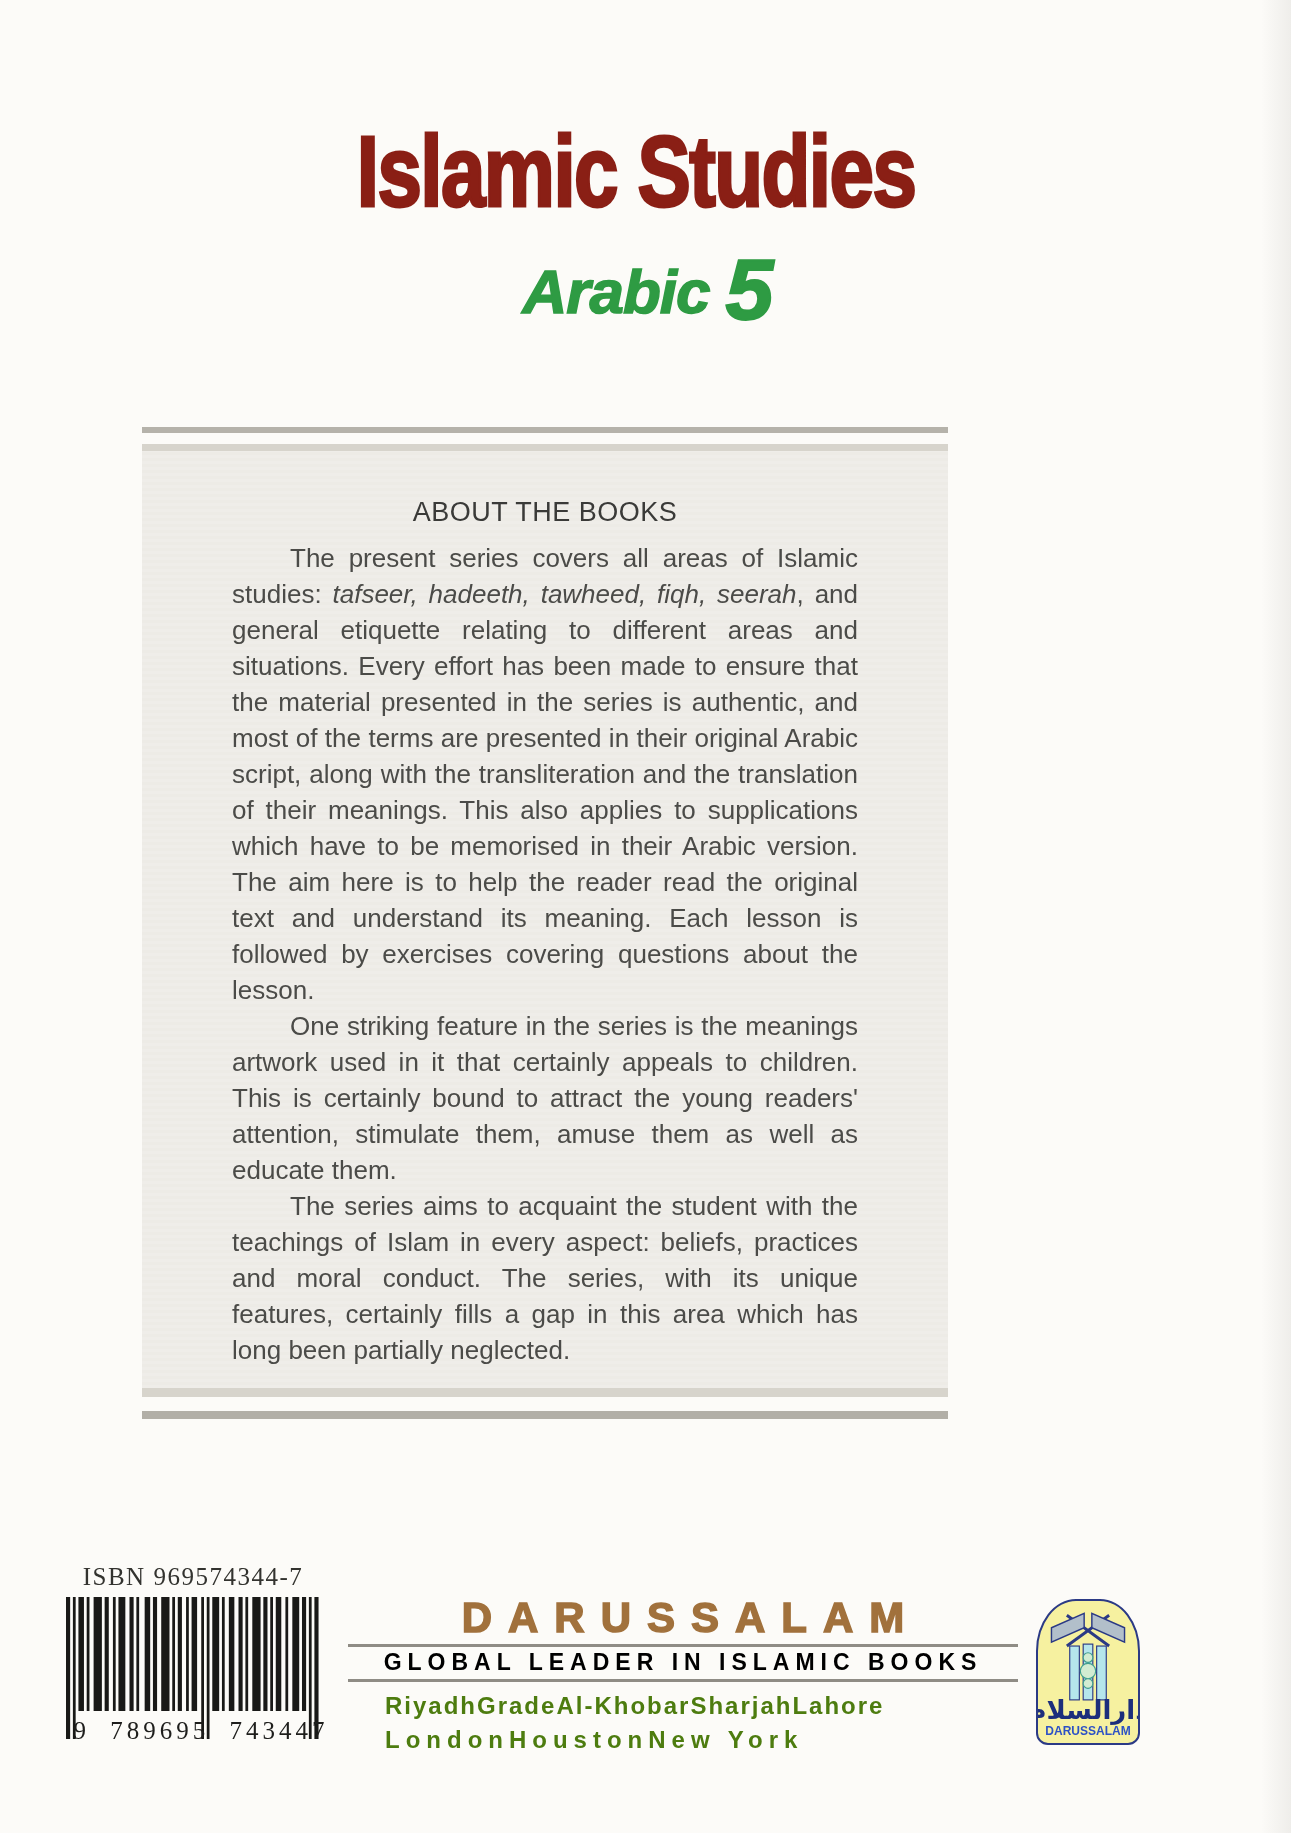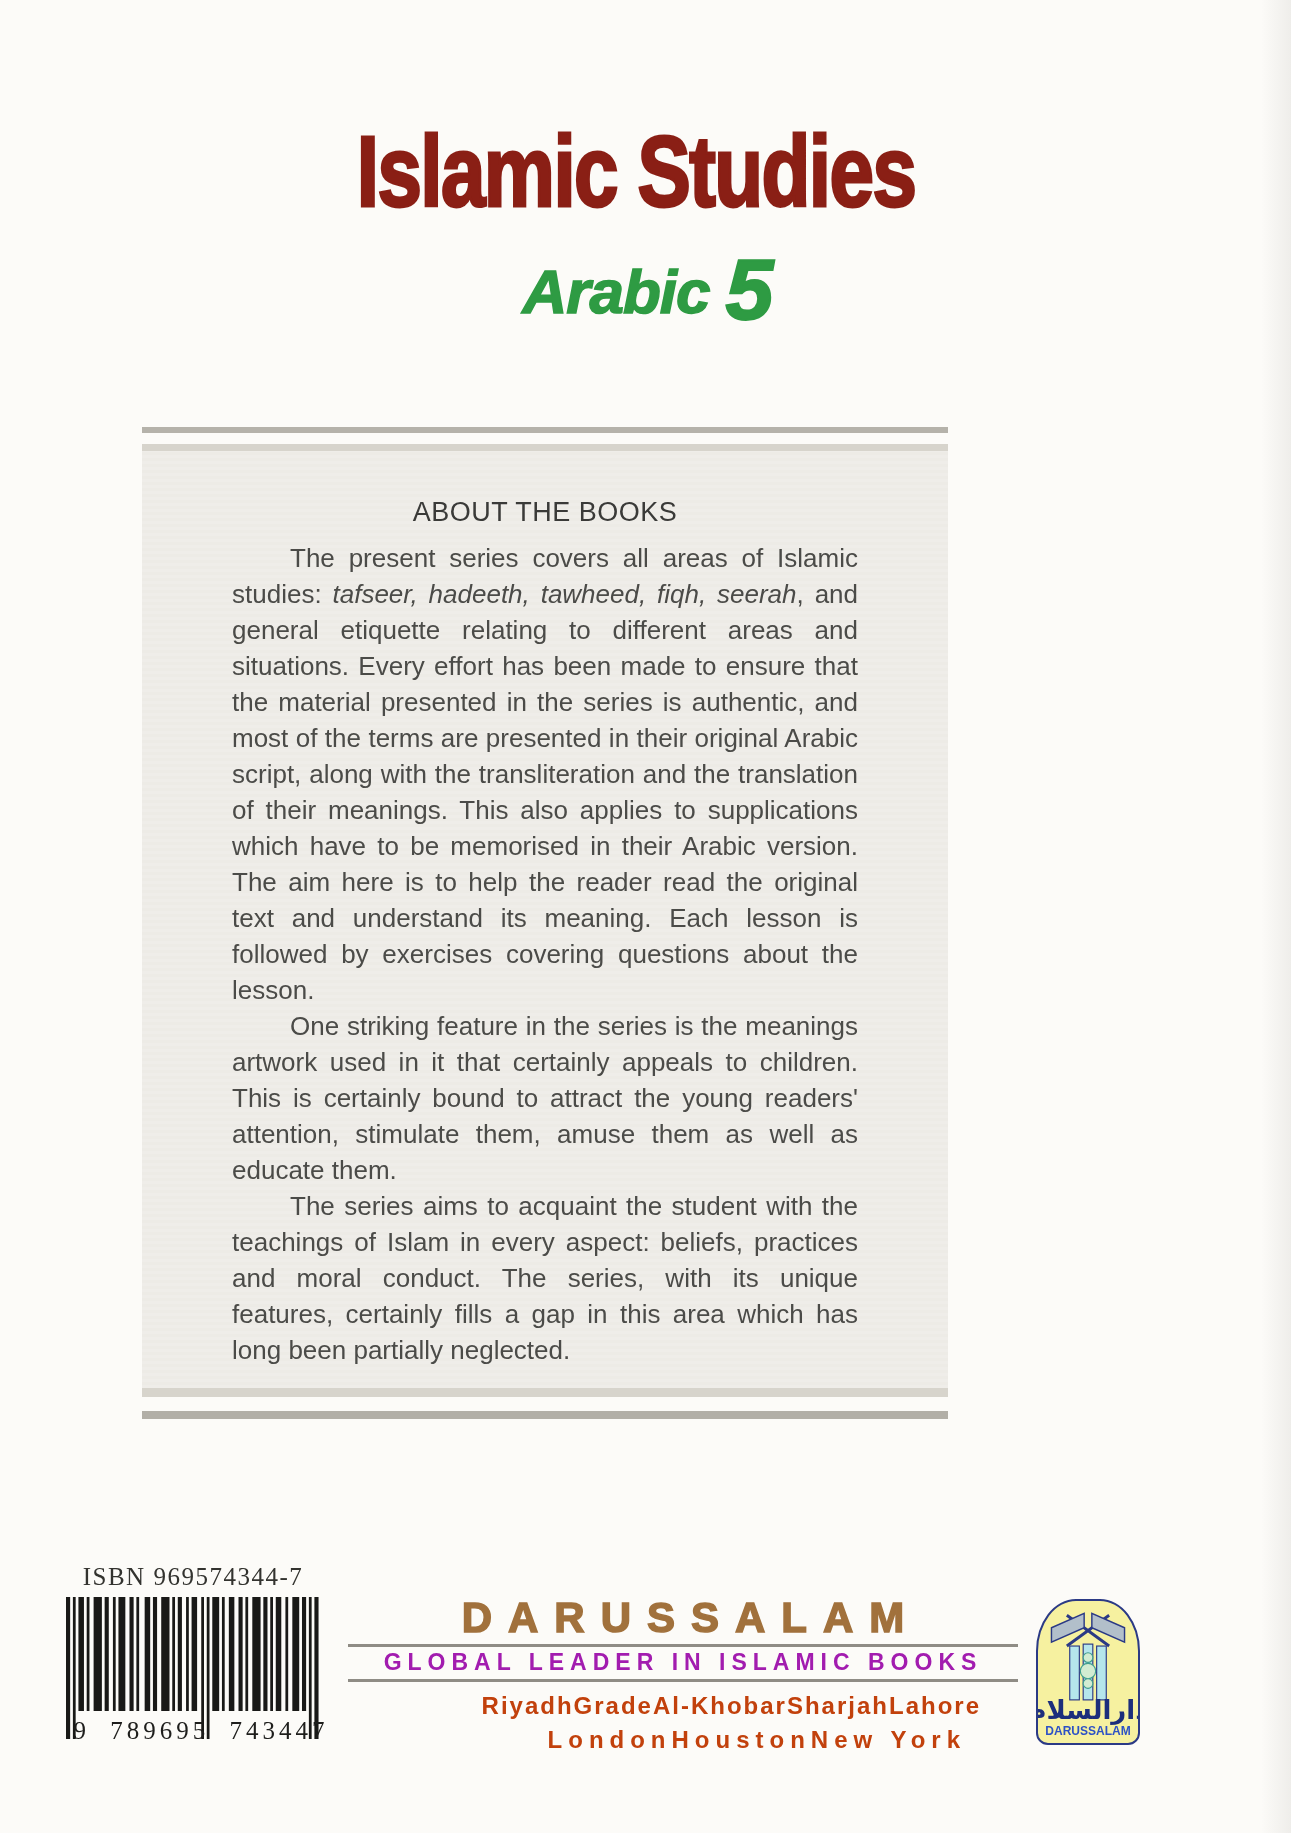--- a/index.html
+++ b/index.html
@@ -77,23 +77,23 @@
   .publisher-name{
     text-align:center; font-size:42px; line-height:48px; font-weight:bold;
     color:#a1713c; letter-spacing:16px; text-indent:16px;
     -webkit-text-stroke:1.5px #a1713c; white-space:nowrap;
   }
   .rule{ height:3px; background:#8f8c85; }
   .rule.r1{ margin-top:2px; }
   .rule.r2{ margin-top:2px; }
   .publisher-tagline{
     text-align:center; font-size:23px; line-height:30px; font-weight:bold;
-    color:#a21caf; letter-spacing:6px; white-space:nowrap;
-  }
-  .cities{ display:flex; justify-content:flex-end; font-weight:bold; color:#c2410c; }
+    color:#000000; letter-spacing:6px; white-space:nowrap;
+  }
+  .cities{ display:flex; justify-content:flex-start; font-weight:bold; color:#4d7c0f; }
   .cities.row1{ margin-top:10px; padding:0 37px 0 37px; font-size:24px; letter-spacing:2px; }
   .cities.row2{ margin-top:6px;  padding:0 52px 0 37px; font-size:24px; letter-spacing:6px; }
   
   .logo{
     position:absolute; left:1036px; top:1599px; width:104px; height:146px;
     background:#f6f1a0; border:2.5px solid #2b3a85;
     border-radius:40px 40px 12px 12px / 52px 52px 12px 12px;
     overflow:hidden;
   }
   .logo svg{ position:absolute; left:0; top:0; width:100%; height:100%; }

